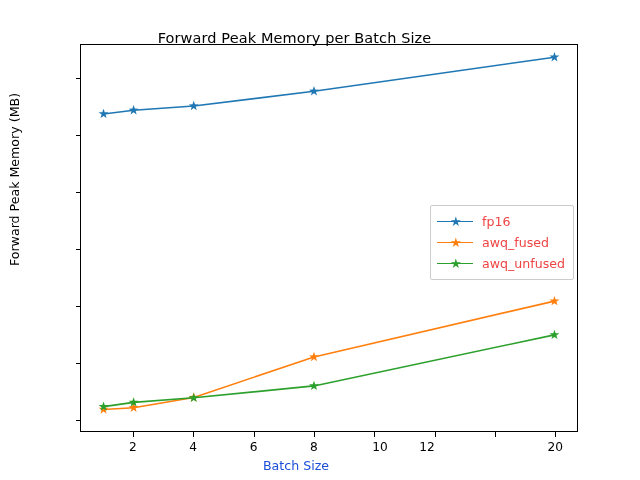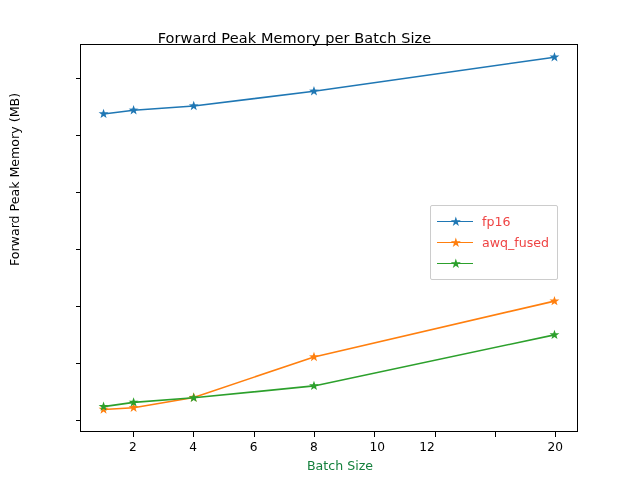--- a/index.html
+++ b/index.html
@@ -27,21 +27,21 @@
   #ylabel{
     position:absolute;left:-236px;top:172px;width:500px;
     transform:rotate(-90deg);transform-origin:center center;
     text-align:center;font-size:12.6px;color:#000;
   }
   .ytick-mark{position:absolute;left:-4.5px;width:4.5px;height:1.1px;background:#000;}
 
   
   #xlabel{
     position:absolute;left:0;top:458px;width:592px;
-    text-align:center;font-size:12.6px;color:#15803d;margin-left:44px;
+    text-align:center;font-size:12.6px;color:#1d4ed8;
   }
   .xtick{
     position:absolute;top:440px;width:60px;margin-left:-30px;
     text-align:center;font-size:12.2px;color:#000;white-space:nowrap;
   }
   .xtick-mark{position:absolute;top:432px;width:1.1px;height:4.5px;background:#000;}
 
   
   #legend{
     position:absolute;left:430px;top:205px;
@@ -106,39 +106,40 @@
           <span class="legend-line" style="background: rgb(255, 127, 14);"></span>
           <span class="legend-star" style="color: rgb(255, 127, 14);">★</span>
         </span>
         <span class="legend-label">awq_fused</span>
       </div>
       <div class="legend-row">
         <span class="legend-swatch">
           <span class="legend-line" style="background: rgb(44, 160, 44);"></span>
           <span class="legend-star" style="color: rgb(44, 160, 44);">★</span>
         </span>
+        <span class="legend-label">awq_unfused</span>
       </div>
     </div>
 
 <div class="ytick-mark" style="left: 75.5px; top: 419.741px;"></div>
     <div class="ytick-mark" style="left: 75.5px; top: 362.724px;"></div>
     <div class="ytick-mark" style="left: 75.5px; top: 305.708px;"></div>
     <div class="ytick-mark" style="left: 75.5px; top: 248.691px;"></div>
     <div class="ytick-mark" style="left: 75.5px; top: 191.674px;"></div>
     <div class="ytick-mark" style="left: 75.5px; top: 134.657px;"></div>
     <div class="ytick-mark" style="left: 75.5px; top: 77.64px;"></div>
     <div class="xtick" style="left: 132.818px;">2</div>
     <div class="xtick-mark" style="left: 132.818px;"></div>
     <div class="xtick" style="left: 193.182px;">4</div>
     <div class="xtick-mark" style="left: 193.182px;"></div>
     <div class="xtick" style="left: 253.545px;">6</div>
     <div class="xtick-mark" style="left: 253.545px;"></div>
     <div class="xtick" style="left: 313.909px;">8</div>
     <div class="xtick-mark" style="left: 313.909px;"></div>
-    <div class="xtick" style="left: 355px; text-align: right;">10</div>
+    <div class="xtick" style="left: 380px;">10</div>
     <div class="xtick-mark" style="left: 374.273px;"></div>
     <div class="xtick" style="left: 427px;">12</div>
     <div class="xtick-mark" style="left: 434.636px;"></div>
     <div class="xtick" style="left: 504px; margin-top: 41px;">14</div>
     <div class="xtick-mark" style="left: 495px;"></div>
     <div class="xtick" style="left: 555.364px;">20</div>
     <div class="xtick-mark" style="left: 555.364px;"></div>
   </div>
 
 </body></html>

